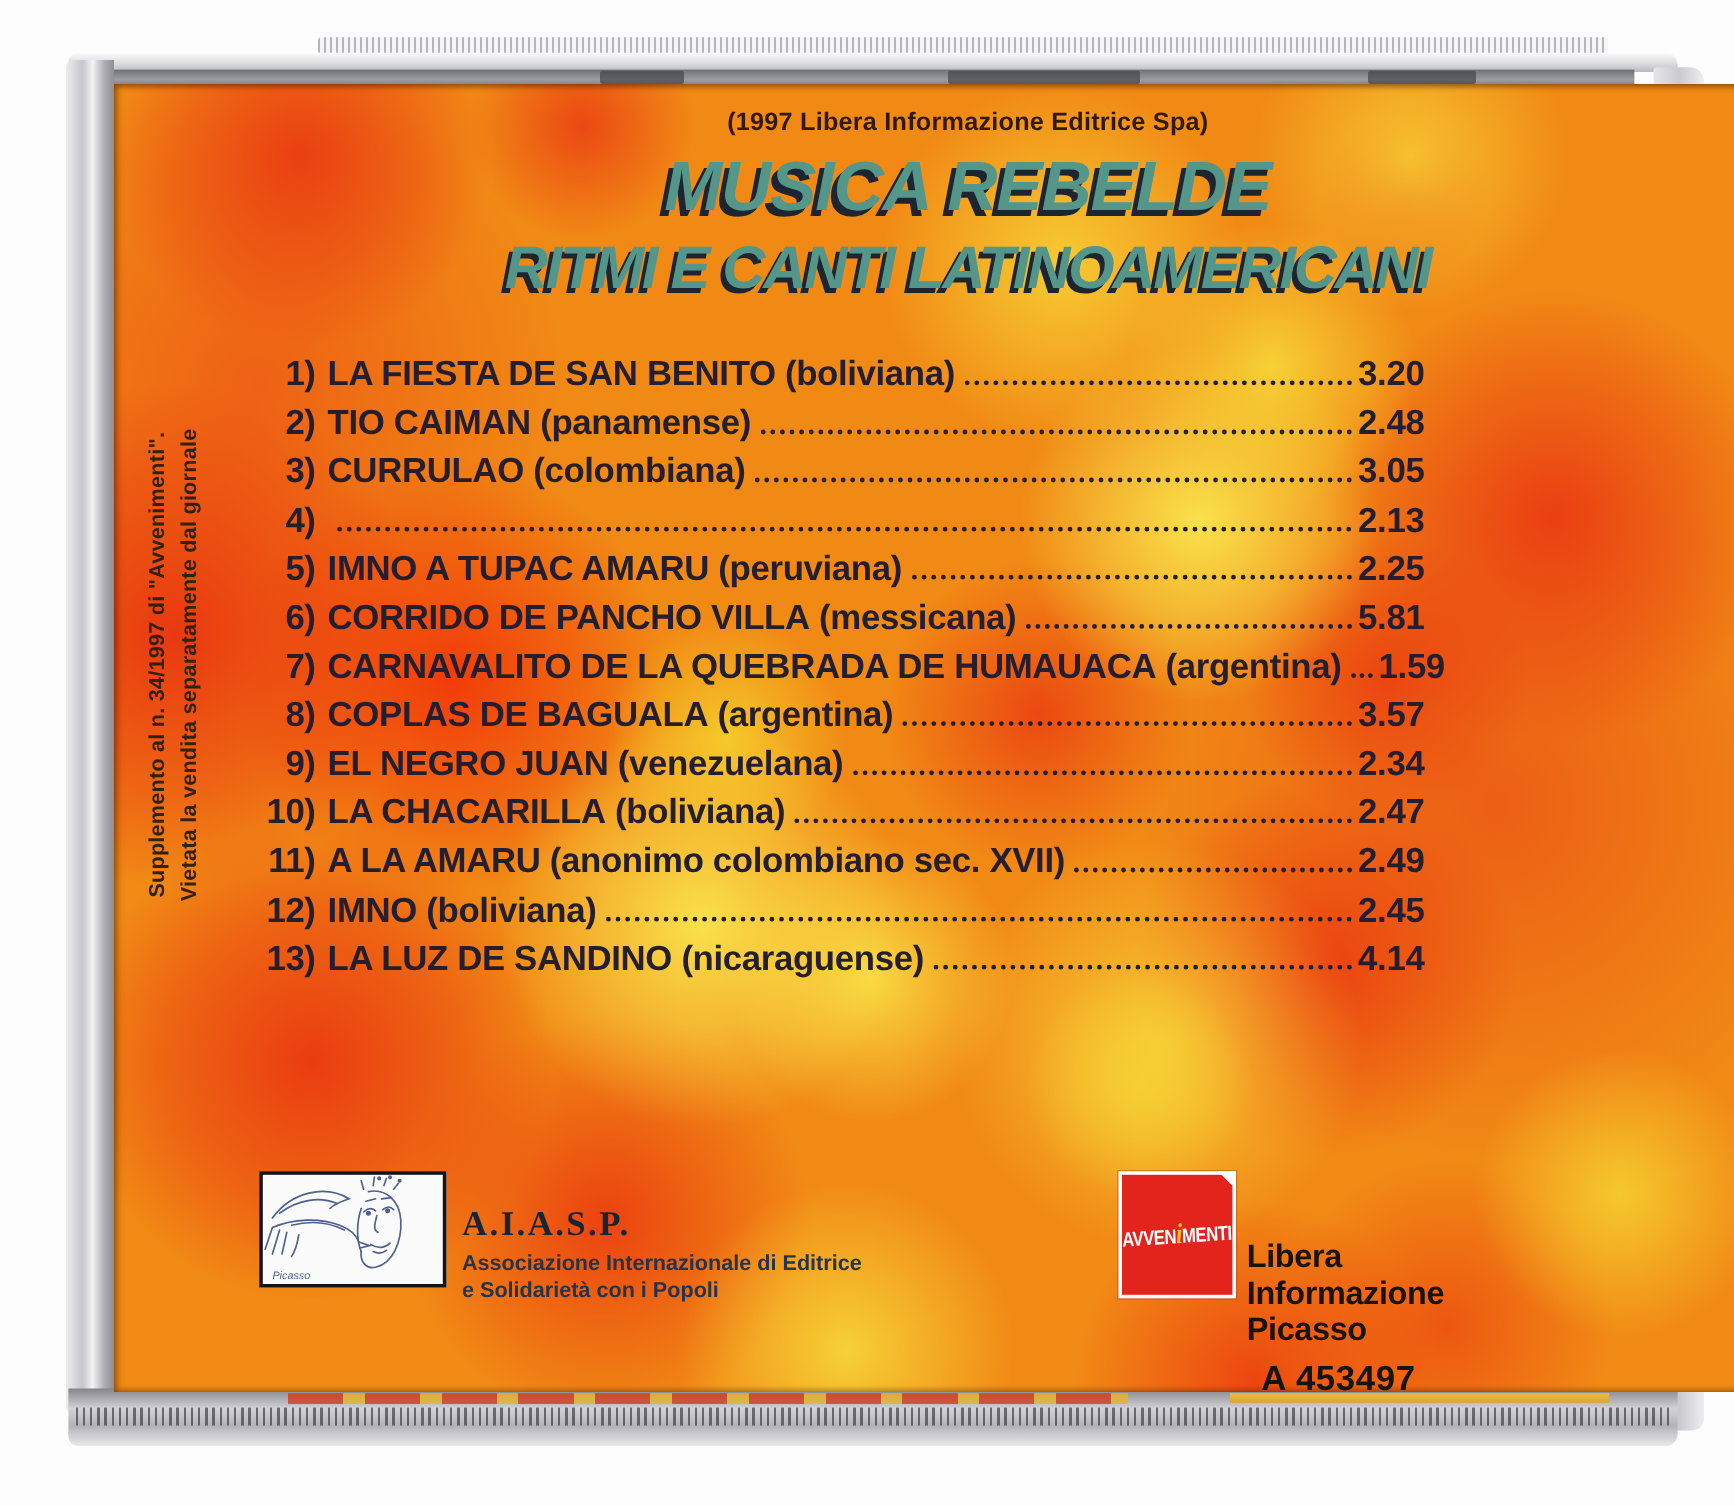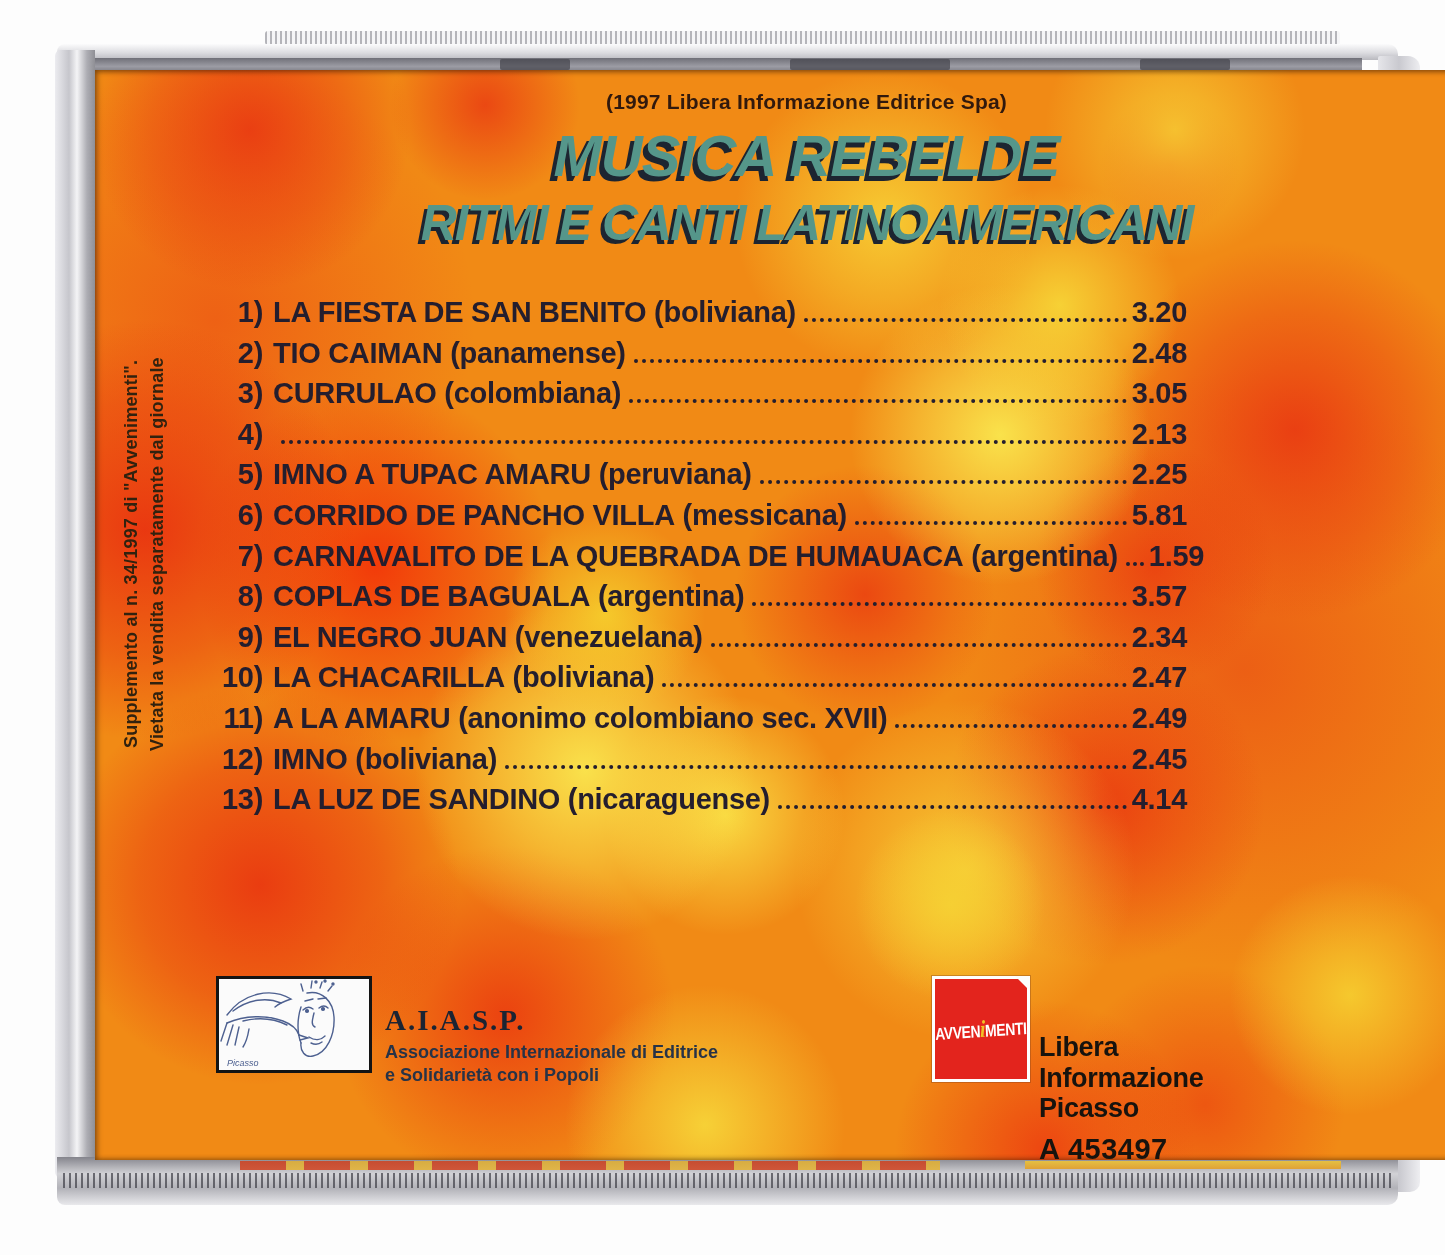--- a/index.html
+++ b/index.html
@@ -103,21 +103,21 @@
     border:3px solid #fff;box-shadow:0 0 0 1px rgba(120,60,30,.35);
     display:flex;align-items:center;justify-content:center;}
   .avv-box::after{content:"";position:absolute;top:-3px;right:-3px;width:0;height:0;
     border-left:15px solid transparent;border-top:15px solid #fdfdfd;}
   .avv-text{color:#fff;font-weight:bold;font-size:17px;letter-spacing:-.5px;
     transform:scaleX(.82) rotate(-3deg);white-space:nowrap;}
   .avv-i{font-family:"Liberation Serif",serif;font-style:italic;font-weight:bold;
     color:#f0c028;font-size:24px;}
   .libera-block{left:944px;top:962px;color:#17130e;font-weight:bold;
     font-size:27px;line-height:1.13;letter-spacing:-.3px;}
-  .catalog-number{margin-top:9px;font-size:29px;letter-spacing:.5px;}
+  .catalog-number{margin-top:9px;font-size:29px;letter-spacing:.5px;margin-left:12px;}
 
   svg.dove{width:100%;height:100%;display:block;}
 </style>
 </head>
 <body>
 
 <div class="abs case-top-teeth"></div>
 <div class="abs case-top-bar"></div>
 <div class="abs case-top-inner"></div>
 <div class="abs top-clip clip1"></div>

